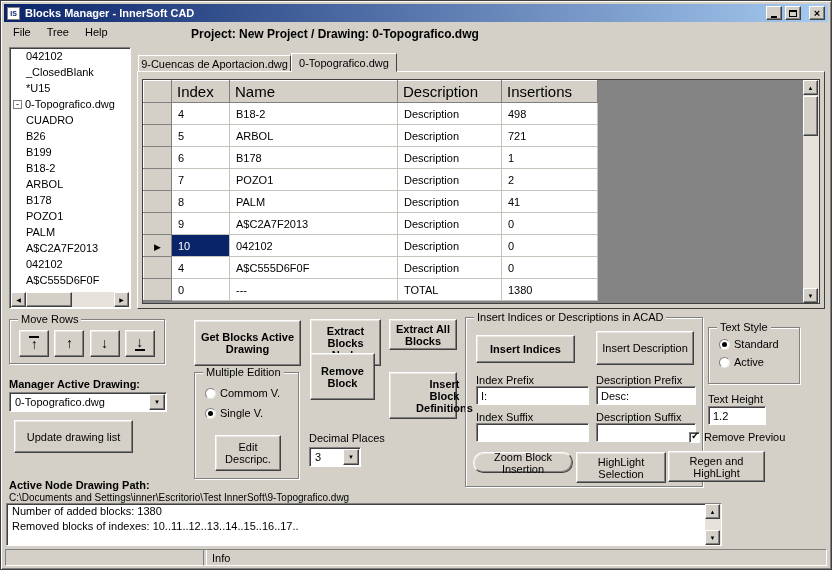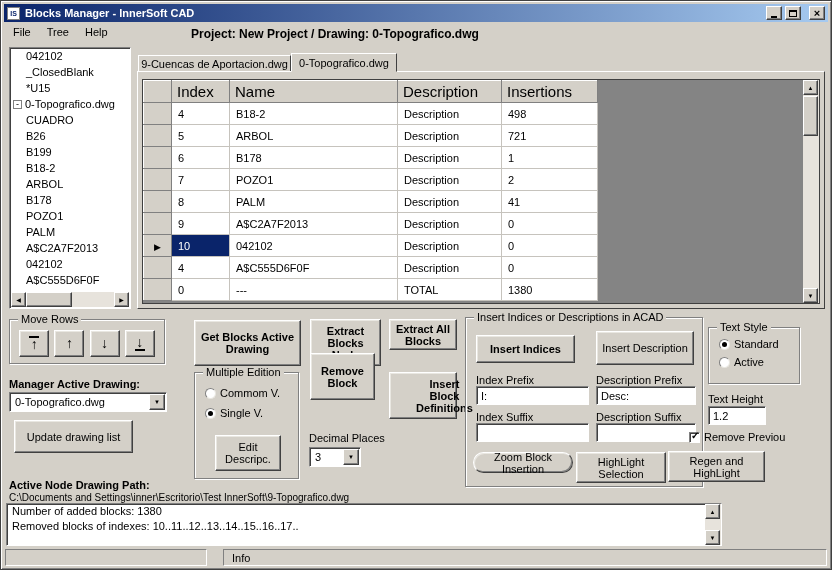--- a/index.html
+++ b/index.html
@@ -347,18 +347,18 @@
     <div class="log-line">Number of added blocks: 1380</div>
     <div class="log-line">Removed blocks of indexes: 10..11..12..13..14..15..16..17..</div>
     <div class="vscroll">
       <span class="scr-btn" style="top:0;">▲</span>
       <span class="scr-btn" style="bottom:0;">▼</span>
     </div>
   </div>
 
   <div class="statusbar">
     <div class="status-panel" style="left:2px;width:202px;"></div>
-    <div class="status-panel" style="left:220px;right:2px;">
+    <div class="status-panel" style="left:200px;right:2px;">
       <span>Info</span>
     </div>
   </div>
 
 </div>
 
 </body></html>

